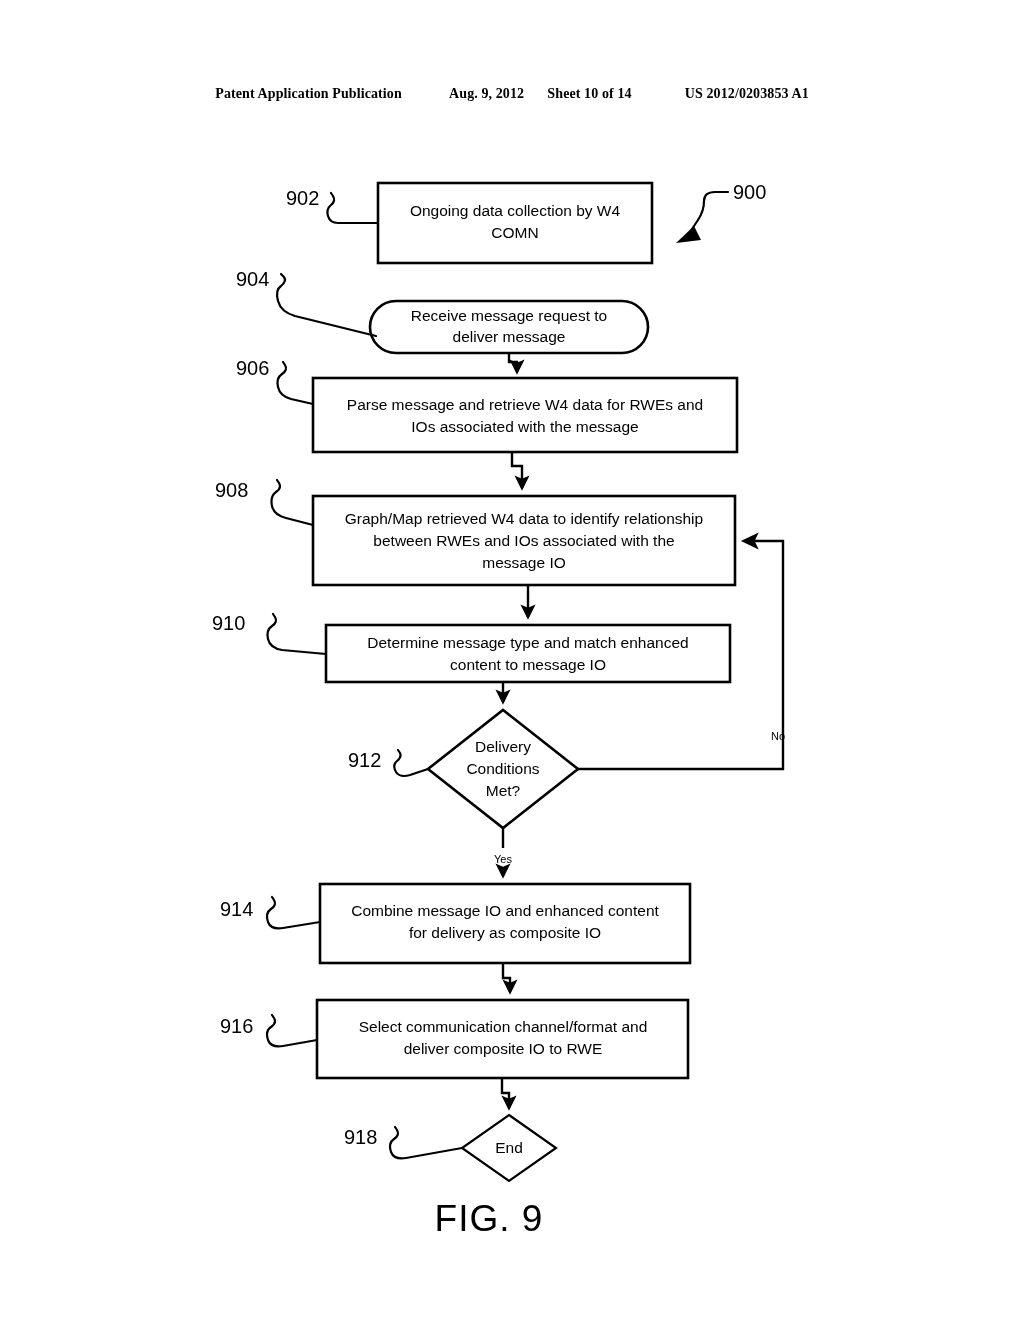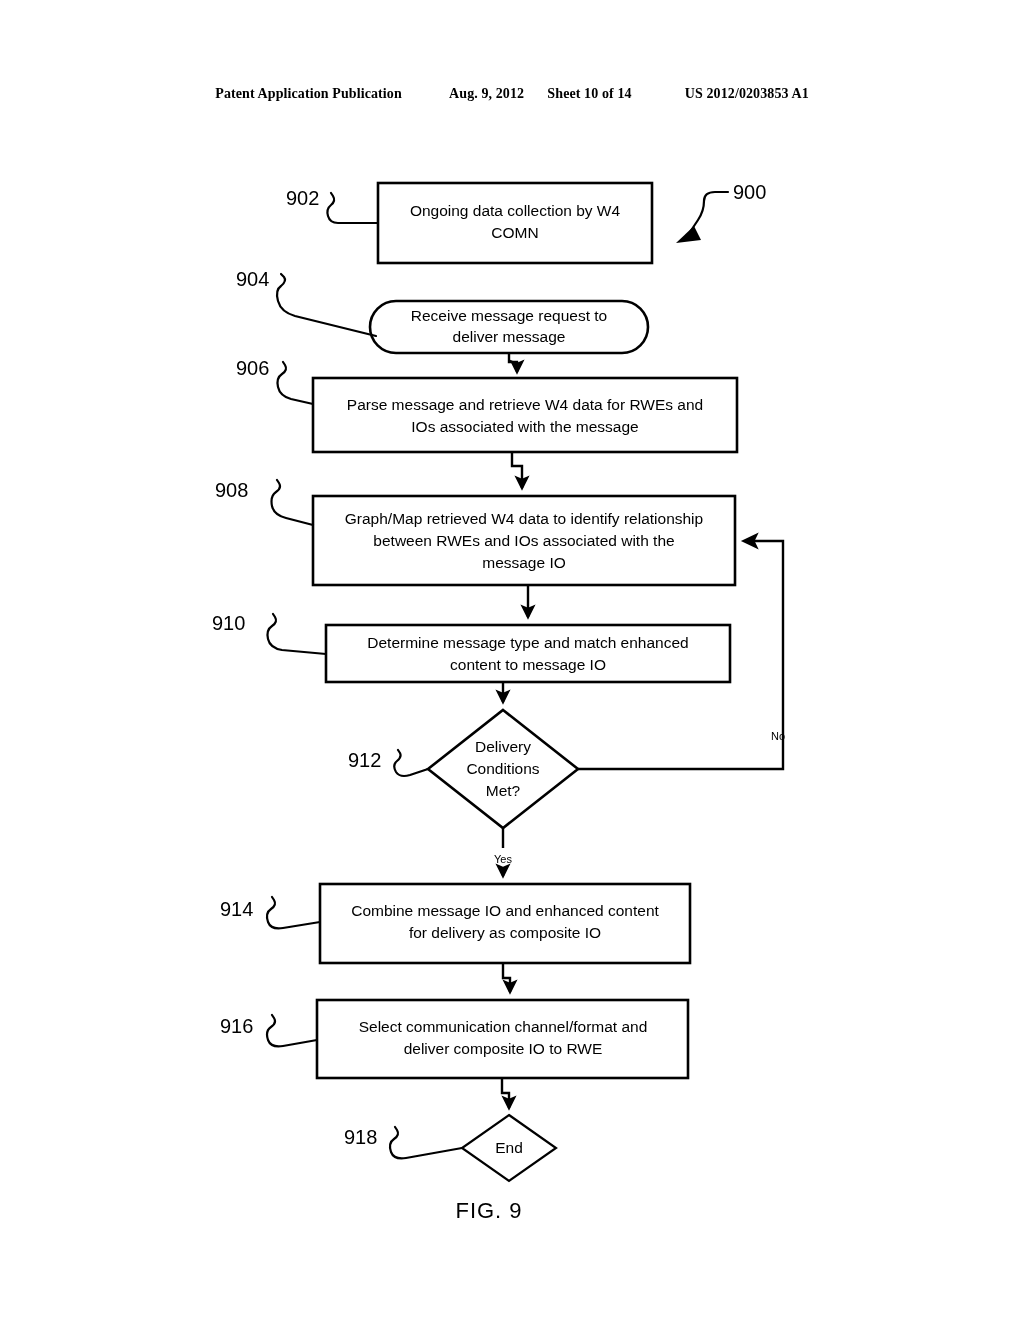--- a/index.html
+++ b/index.html
@@ -98,21 +98,21 @@
     stroke-linejoin: round;
   }
   
   .fig-caption {
     position: absolute;
     left: 0;
     top: 1198px;
     width: 978px;
     text-align: center;
     font-family: "Liberation Sans", sans-serif;
-    font-size: 22px;
+    font-size: 37px;
     letter-spacing: 1px;
   }
 </style>
 </head>
 <body>
 
 <div id="page">
 
   <div class="pub-header">
     <span class="seg">Patent Application Publication</span>

